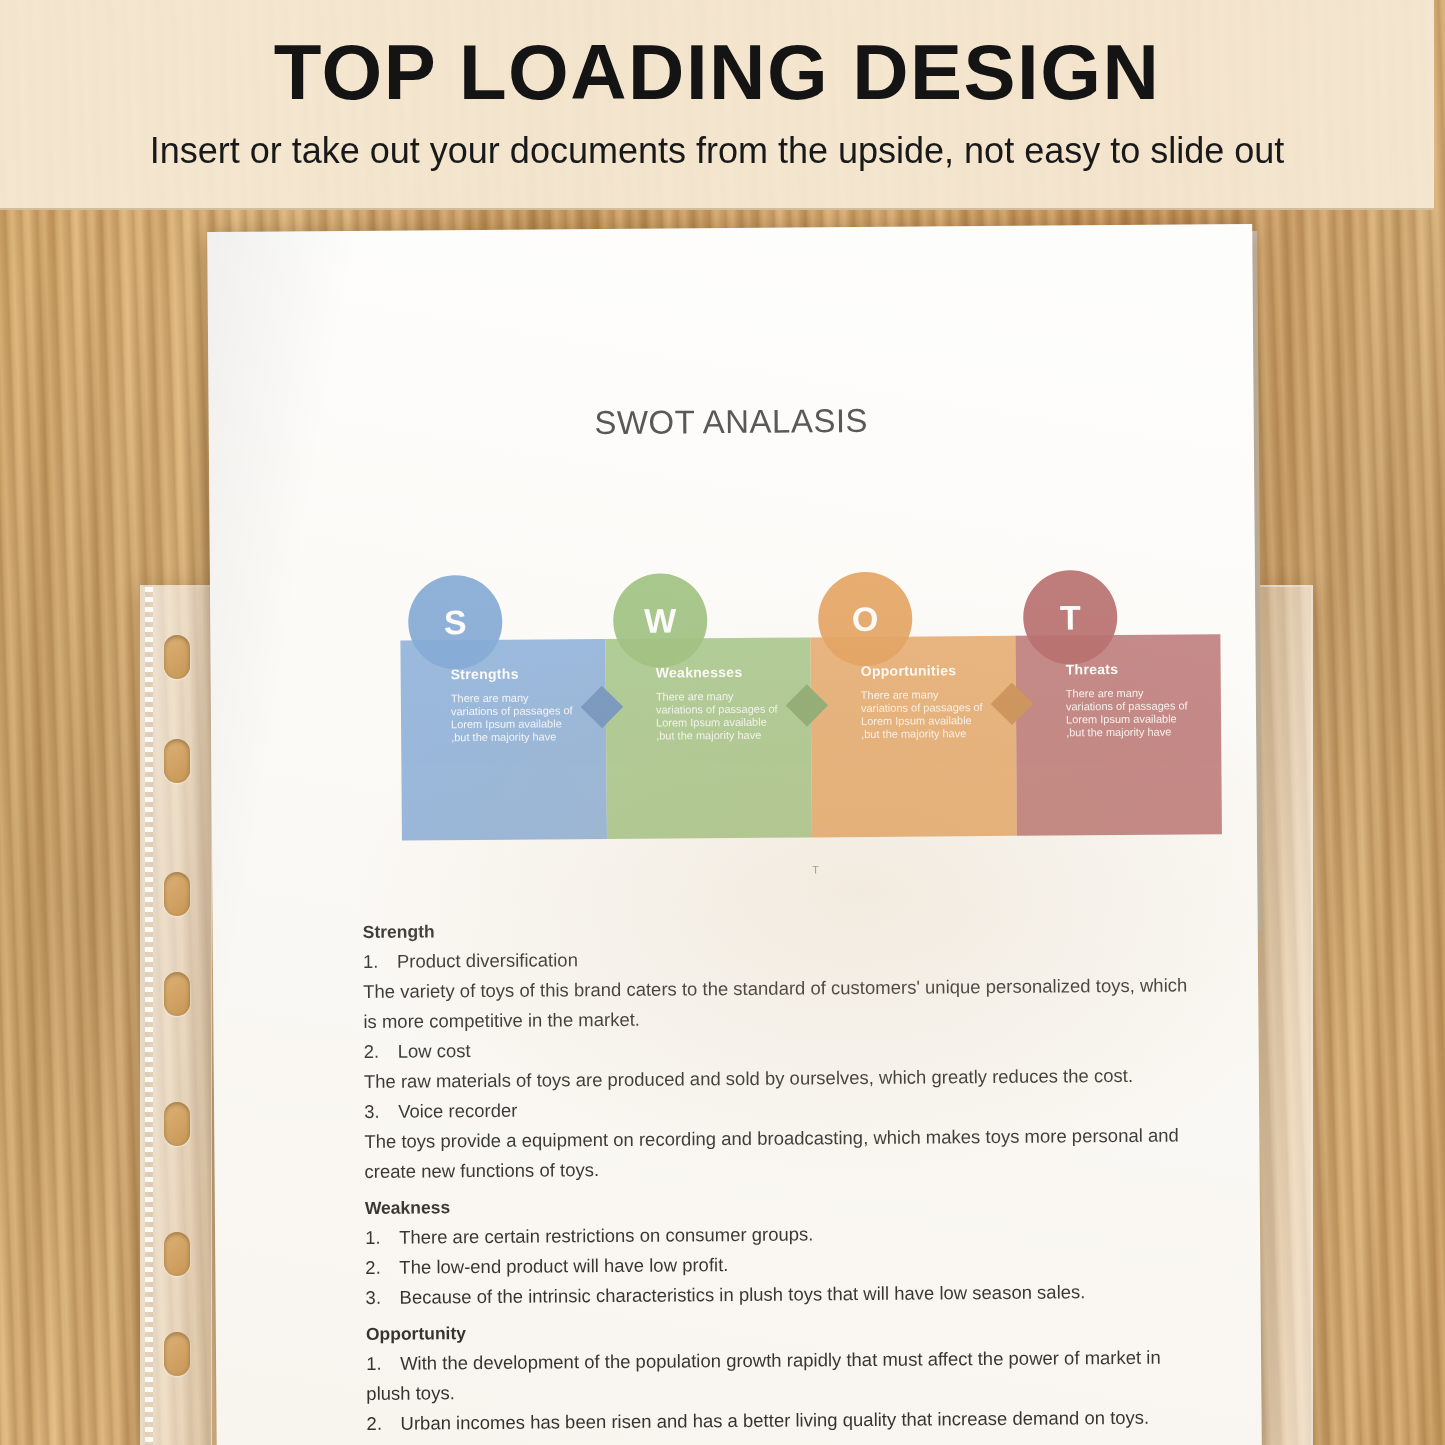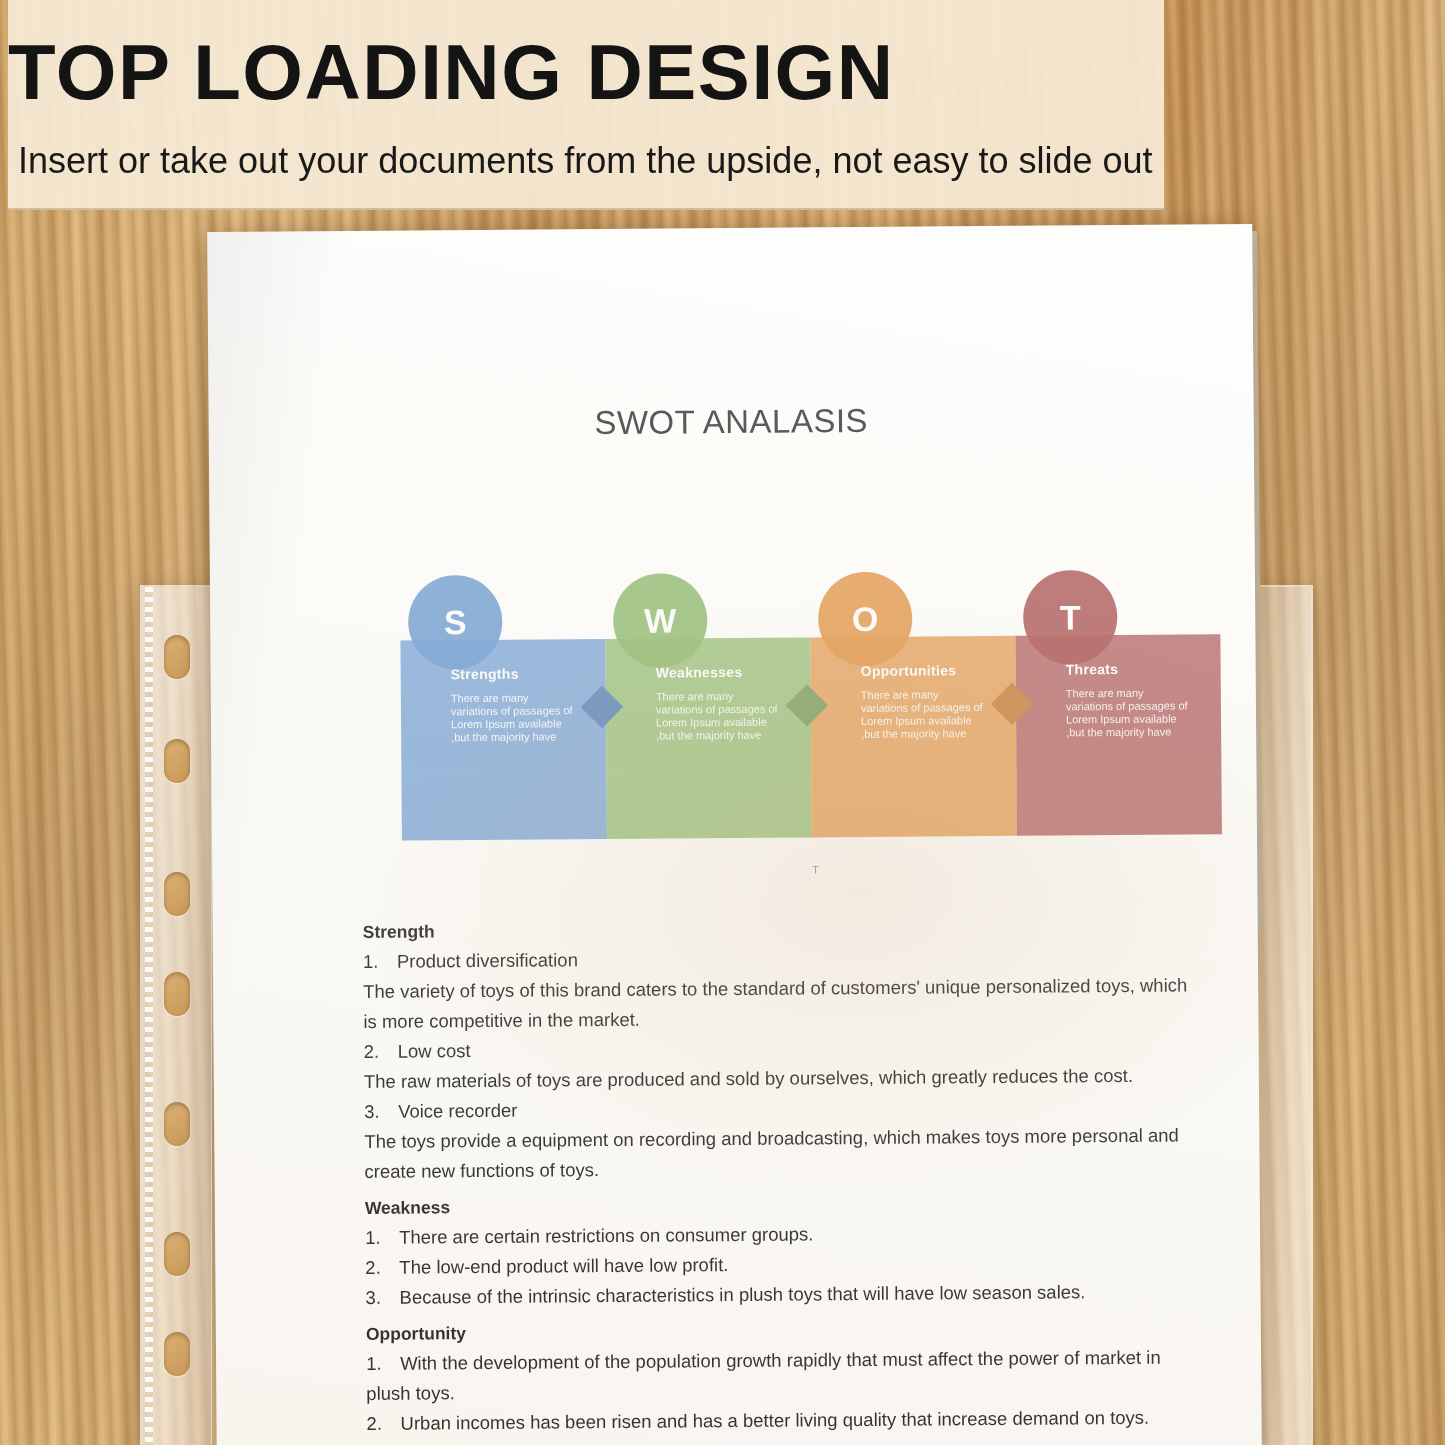--- a/index.html
+++ b/index.html
@@ -37,39 +37,39 @@
     position: absolute;
     inset: 0;
     background:
       radial-gradient(ellipse 420px 900px at 6% 62%, rgba(90,55,20,0.16), transparent 70%),
       radial-gradient(ellipse 380px 700px at 96% 40%, rgba(90,55,20,0.13), transparent 70%);
   }
 
   
   .banner {
     position: absolute;
-    left: 8px; top: 0;
-    width: 1156px;
+    left: 0; top: 0;
+    width: 1434px;
     height: 208px;
     background: rgba(246, 233, 213, 0.93);
     border-bottom: 2px solid rgba(150,115,70,0.35);
-    text-align: left;
+    text-align: center;
     z-index: 40;
   }
   .banner h1 {
     margin: 0;
     padding-top: 30px;
     font-size: 78px;
     line-height: 84px;
     font-weight: bold;
     letter-spacing: 1.5px;
     color: #141414;
   }
   .banner p {
-    margin: 10px;
+    margin: 0;
     padding-top: 17px;
     font-size: 36px;
     line-height: 40px;
     color: #191919;
   }
 
   
   .sleeve {
     position: absolute;
     left: 140px;

